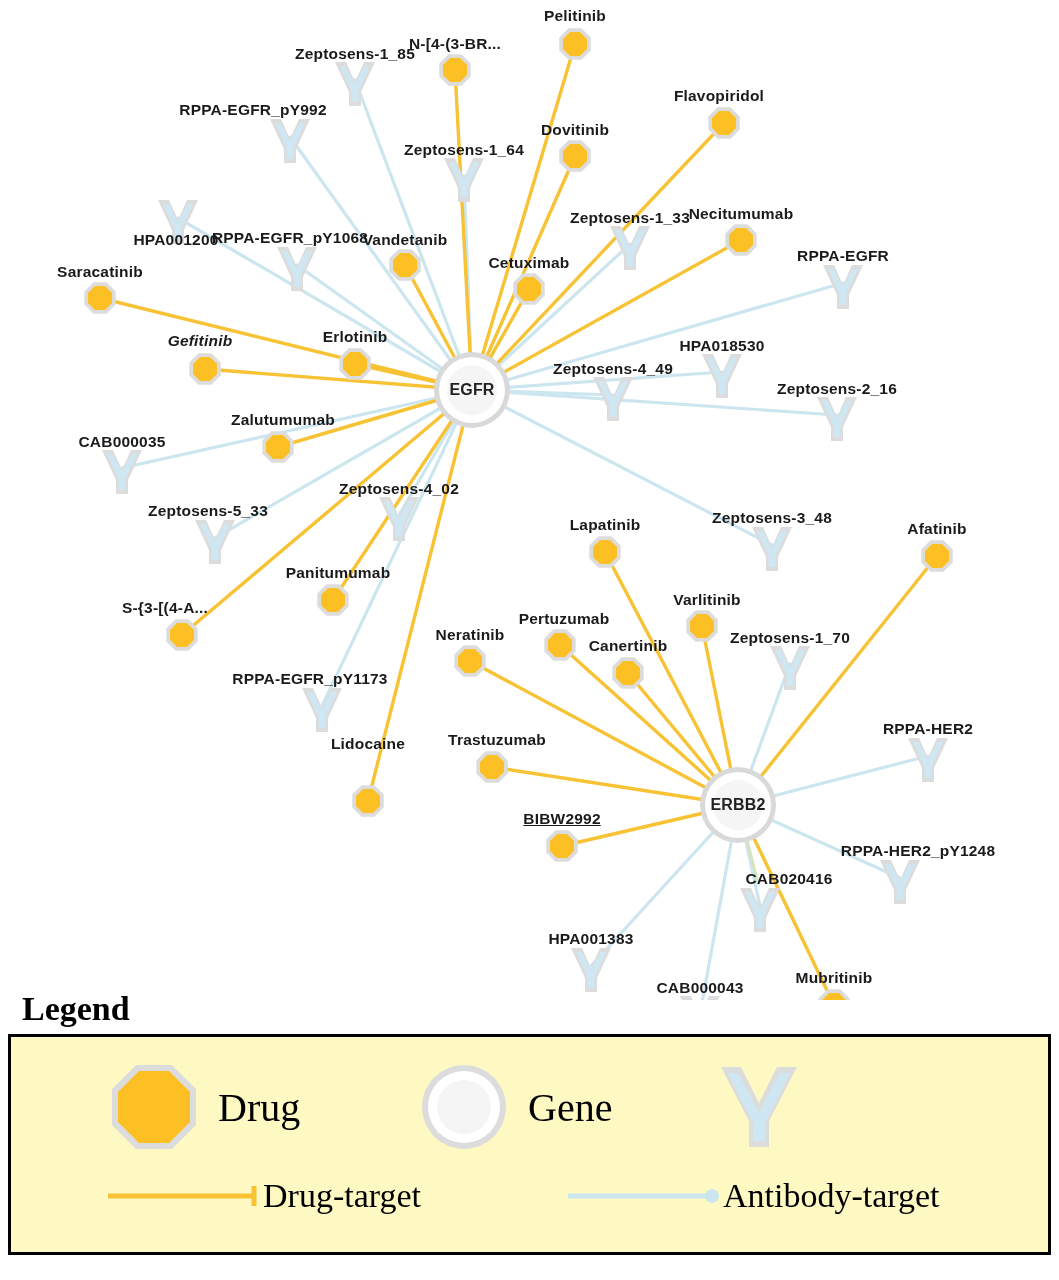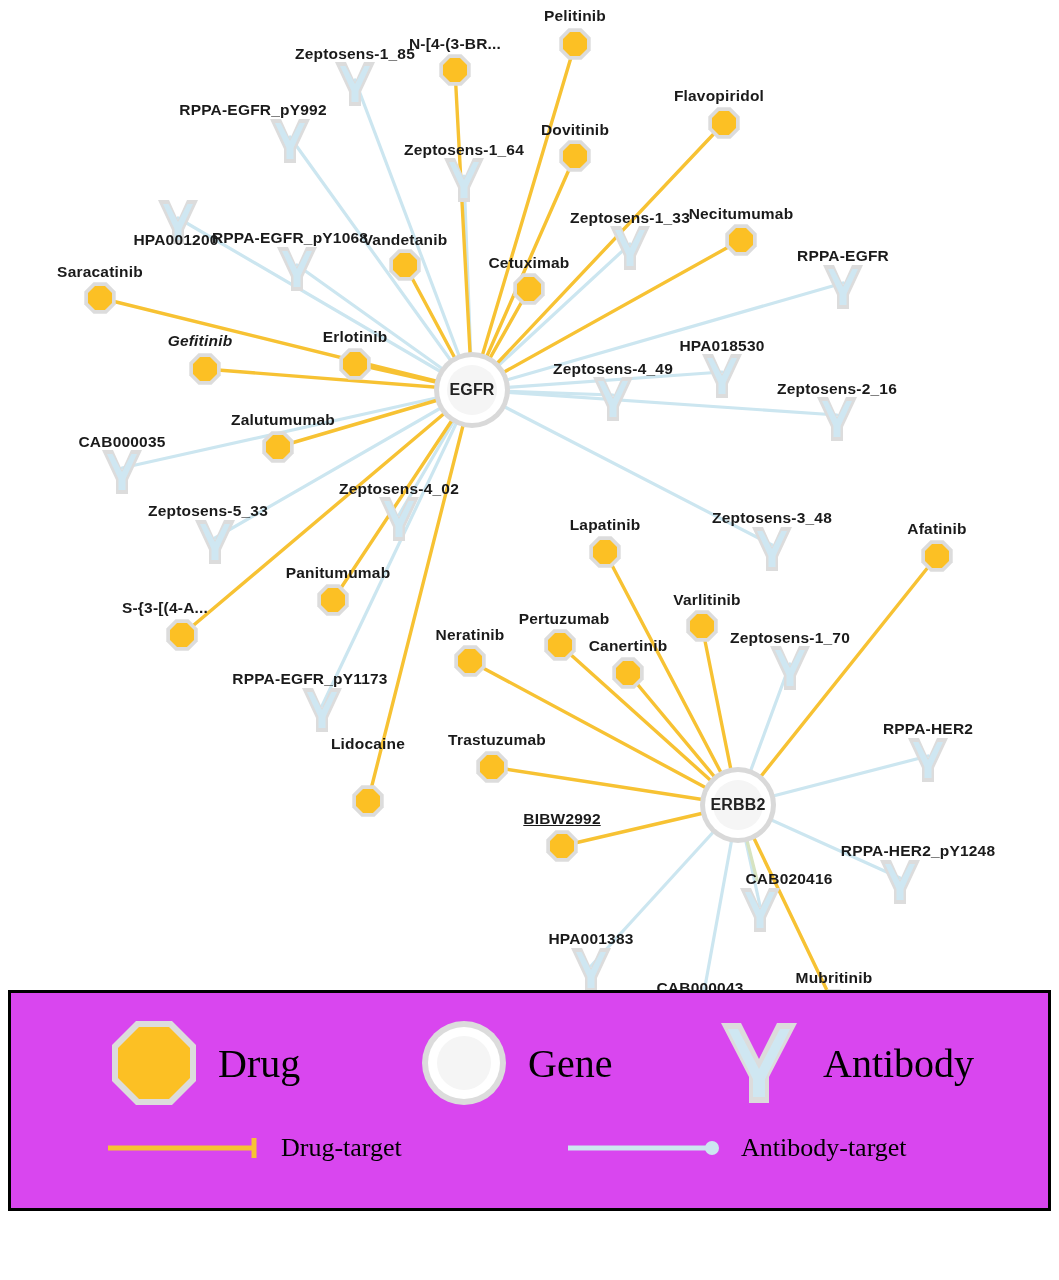--- a/index.html
+++ b/index.html
@@ -52,38 +52,38 @@
     font-size: 34px;
     font-weight: bold;
     color: #000;
     margin-left: 14px;
     margin-bottom: 6px;
   }
   #legend-box {
     border: 3px solid #000;
     height: 215px;
     position: relative;
-    background: #d946ef;
+    background: #fef9c3;
   }
   .legend-item {
     position: absolute;
     display: flex;
     align-items: center;
   }
   .legend-text {
     font-family: "Liberation Serif", serif;
     font-size: 40px;
     color: #000;
     margin-left: 16px;
   }
   .legend-text-sm {
     font-family: "Liberation Serif", serif;
-    font-size: 26px;
+    font-size: 34px;
     color: #000;
-    margin-left: 20px;
+    margin-left: 2px;
   }
 </style>
 </head>
 <body>
 
 <div id="network">
   <svg id="net-svg" width="1059" height="1000">
       <g>
         <line x1="355" y1="80" x2="472" y2="390" stroke="#CCE6F0" stroke-width="3.2" stroke-linecap="round"></line>
         <line x1="290" y1="137" x2="472" y2="390" stroke="#CCE6F0" stroke-width="3.2" stroke-linecap="round"></line>
@@ -364,20 +364,21 @@
       <div class="node-label" style="left: 918px; top: 851px;">RPPA-HER2_pY1248</div>
       <div class="node-label" style="left: 789px; top: 879px;">CAB020416</div>
       <div class="node-label" style="left: 591px; top: 939px;">HPA001383</div>
       <div class="node-label" style="left: 700px; top: 988px;">CAB000043</div>
       <div class="node-label gene-label" style="left: 472px; top: 390px;">EGFR</div>
       <div class="node-label gene-label" style="left: 738px; top: 805px;">ERBB2</div>
     </div>
 </div>
 
 <div id="legend-wrap">
+  <div id="legend-title">Legend</div>
   <div id="legend-box">
 
     <div class="legend-item" style="left:95px; top:22px;">
       <svg width="96" height="96" viewBox="0 0 96 96">
         <polygon points="30,6 66,6 90,30 90,66 66,90 30,90 6,66 6,30" fill="#DCDCDC"></polygon>
         <polygon points="33,12 63,12 84,33 84,63 63,84 33,84 12,63 12,33" fill="#FCC024"></polygon>
       </svg>
       <span class="legend-text">Drug</span>
     </div>
 
@@ -388,21 +389,20 @@
         <circle cx="48" cy="48" r="27" fill="#F5F5F5"></circle>
       </svg>
       <span class="legend-text">Gene</span>
     </div>
 
     <div class="legend-item" style="left:700px; top:22px;">
       <svg width="96" height="96" viewBox="0 0 96 96">
         <path d="M10,8 L30,8 L48,44 L66,8 L86,8 L58,62 L58,88 L38,88 L38,62 Z" fill="#DCDCDC"></path>
         <path d="M17,14 L27,14 L48,54 L69,14 L79,14 L54,64 L54,82 L42,82 L42,64 Z" fill="#CFE7F2"></path>
       </svg>
-      <span class="legend-text">Antibody</span>
     </div>
 
     <div class="legend-item" style="left:95px; top:140px;">
       <svg width="155" height="30" viewBox="0 0 155 30">
         <line x1="2" y1="15" x2="148" y2="15" stroke="#F7C233" stroke-width="5"></line>
         <line x1="148" y1="5" x2="148" y2="25" stroke="#F7C233" stroke-width="5"></line>
       </svg>
       <span class="legend-text-sm">Drug-target</span>
     </div>
 

